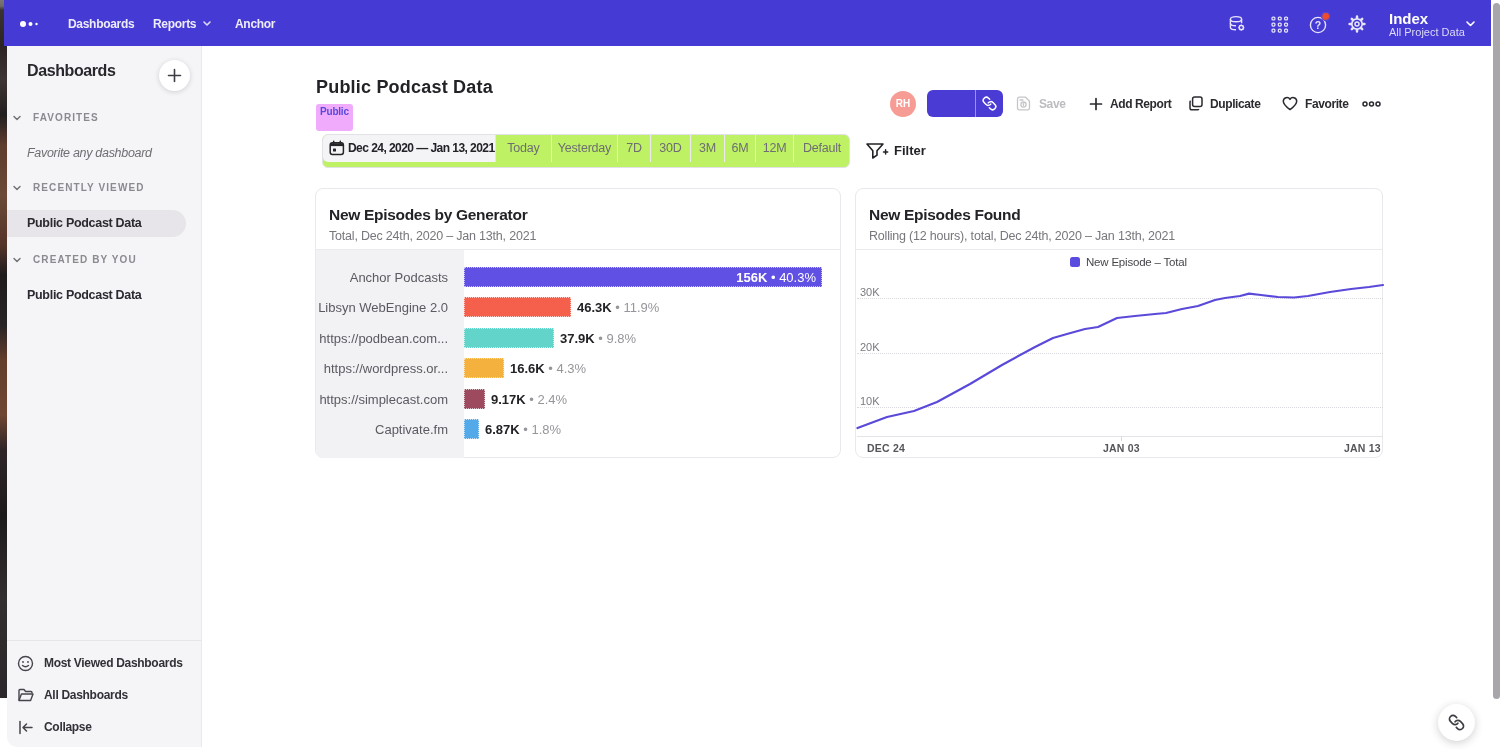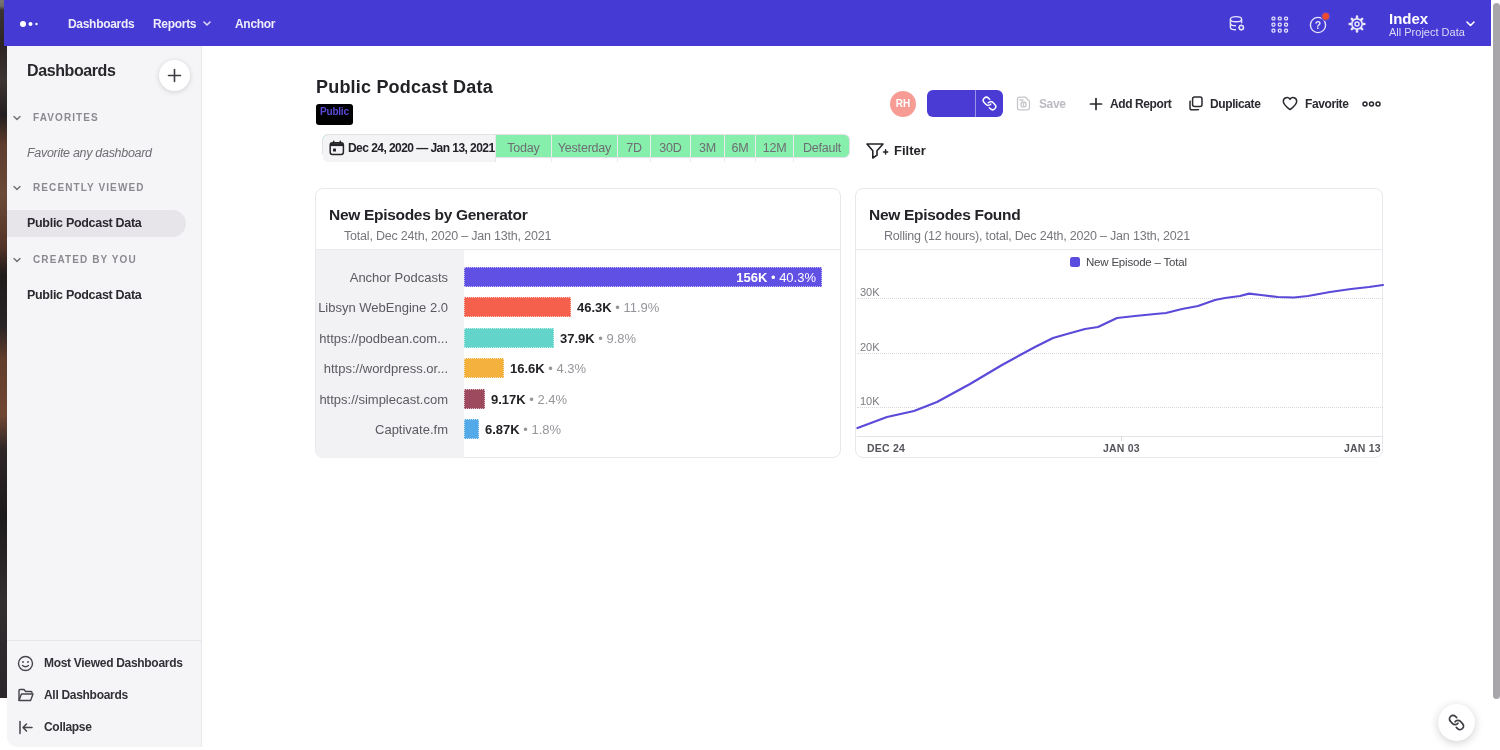--- a/index.html
+++ b/index.html
@@ -29,43 +29,43 @@
 .sb-chev { position:absolute; left:5px; width:10px; height:10px; }
 .sb-italic { position:absolute; left:20px; white-space:nowrap; font-size:12.5px; letter-spacing:-0.3px; font-style:italic; color:#6f6e74; }
 #sb-sel { position:absolute; left:0; top:164px; width:179px; height:27px; background:#e7e5ea; border-radius:0 14px 14px 0; }
 .sb-item { position:absolute; left:20px; white-space:nowrap; font-size:12.5px; letter-spacing:-0.3px; font-weight:bold; color:#2b2a30; }
 #sb-divider { position:absolute; left:0; top:594px; width:195px; height:1px; background:#e7e6ea; }
 .sb-bot-txt { position:absolute; left:37px; white-space:nowrap; font-size:12px; letter-spacing:-0.3px; font-weight:bold; color:#323137; }
 .sb-bot-ic { position:absolute; left:10px; }
 
 
 #title { left:316px; top:77px; font-size:18px; font-weight:bold; color:#232227; letter-spacing:.2px; }
-#pubpill { left:316px; top:104px; height:21px; line-height:15px; padding:0 4px; background:#000000; color:#5a49d8; font-size:10px; letter-spacing:-0.2px; border-radius:3px; font-weight:bold;}
+#pubpill { left:316px; top:104px; height:27px; line-height:15px; padding:0 4px; background:#f0abfc; color:#5a49d8; font-size:10px; letter-spacing:-0.2px; border-radius:3px; font-weight:bold;}
 
 
 #avatar { left:890px; top:91px; width:26px; height:26px; border-radius:50%; background:#f69c95; color:#fff; font-size:10px; font-weight:bold; text-align:center; line-height:26px; }
 #sharebtn { left:927px; top:90px; width:76px; height:27px; background:#4a3bd4; border-radius:6px; color:#fff; }
 #sharebtn .lbl { position:absolute; left:0; top:0; width:48px; text-align:center; line-height:27px; font-size:13px; font-weight:bold;margin-top:40px; }
 #sharebtn .div { position:absolute; left:48px; top:0; width:1px; height:27px; background:rgba(255,255,255,.45); }
 .act-txt { position:absolute; top:97px; font-size:12px; font-weight:bold; color:#2b2a30; letter-spacing:-0.4px; white-space:nowrap; }
 .act-txt.dis { color:#bcbbc1; }
 
 
-#datebar { left:322px; top:134px; width:528px; height:24px; background:#86efac; border:1px solid #e2e1e5; border-radius:6px; }
+#datebar { left:322px; top:134px; width:528px; height:34px; background:#bef264; border:1px solid #e2e1e5; border-radius:6px; }
 #dateseg { position:absolute; left:0; top:0; width:173px; height:27px; background:#f4f3f5; border-radius:5px 0 0 5px; border-right:1px solid #e6e5e9; }
 .dcell { position:absolute; top:0; height:27px; line-height:27px; text-align:center; font-size:12.5px; letter-spacing:-0.2px; color:#6e6d73; border-right:1px solid #eceaee; }
 #datetext { position:absolute; left:25px; top:0; line-height:27px; font-size:12px; letter-spacing:-0.55px; font-weight:bold; color:#232227; white-space:nowrap; }
 #filterlbl { left:894px; top:143px; font-size:13px; font-weight:bold; color:#232227; }
 
 
 .card { position:absolute; top:188px; background:#fff; border:1px solid #e9e8ec; border-radius:8px; }
 #card1 { left:315px; width:526px; height:270px; }
 #card2 { left:855px; width:528px; height:270px;padding-left:20px; }
 .card h3 { position:absolute; left:13px; top:17px; font-size:15.5px; font-weight:bold; color:#232227; letter-spacing:-0.3px;}
-.card .sub { position:absolute; left:28px; top:40px; font-size:12.5px; letter-spacing:-0.2px; color:#77767c; white-space:nowrap; }
+.card .sub { position:absolute; left:13px; top:40px; font-size:12.5px; letter-spacing:-0.2px; color:#77767c; white-space:nowrap; }
 .card .hdiv { position:absolute; left:0; top:60px; width:100%; height:1px; background:#eceaee; }
 
 
 #graypanel { position:absolute; left:0; top:61px; width:148px; height:208px; background:#f2f1f4; border-bottom-left-radius:8px; }
 .blabel { position:absolute; font-size:13px; color:#5b5a60; text-align:right; width:132px; left:0; }
 .bbar { position:absolute; left:148px; height:20px; border:1px dotted rgba(255,255,255,.65); }
 .bval { position:absolute; font-size:13px; color:#232227; white-space:nowrap; }
 .bval b { font-weight:bold; }
 .bval .pct { color:#96959b; }
 #bval0 { color:#fff; text-align:right; }

